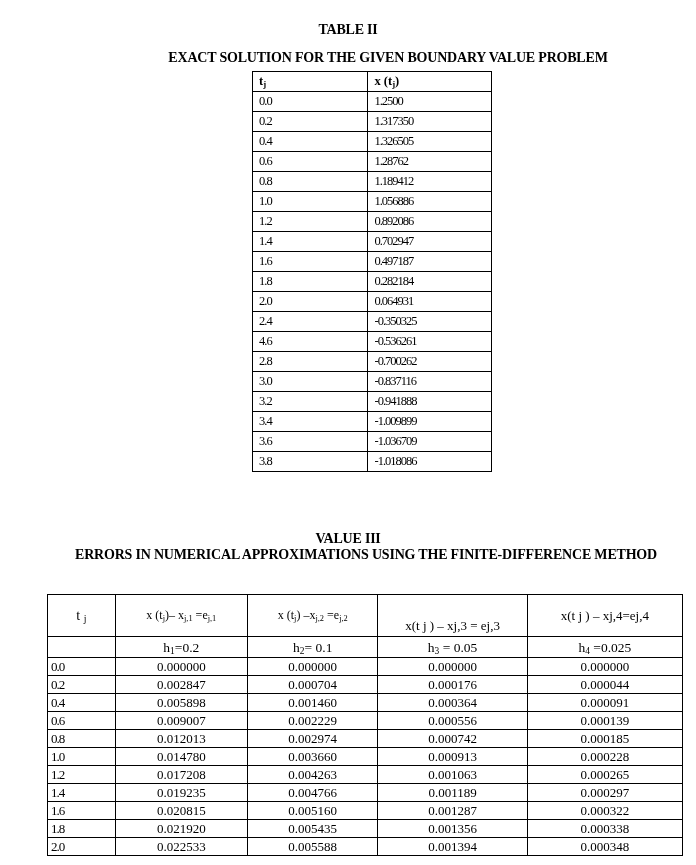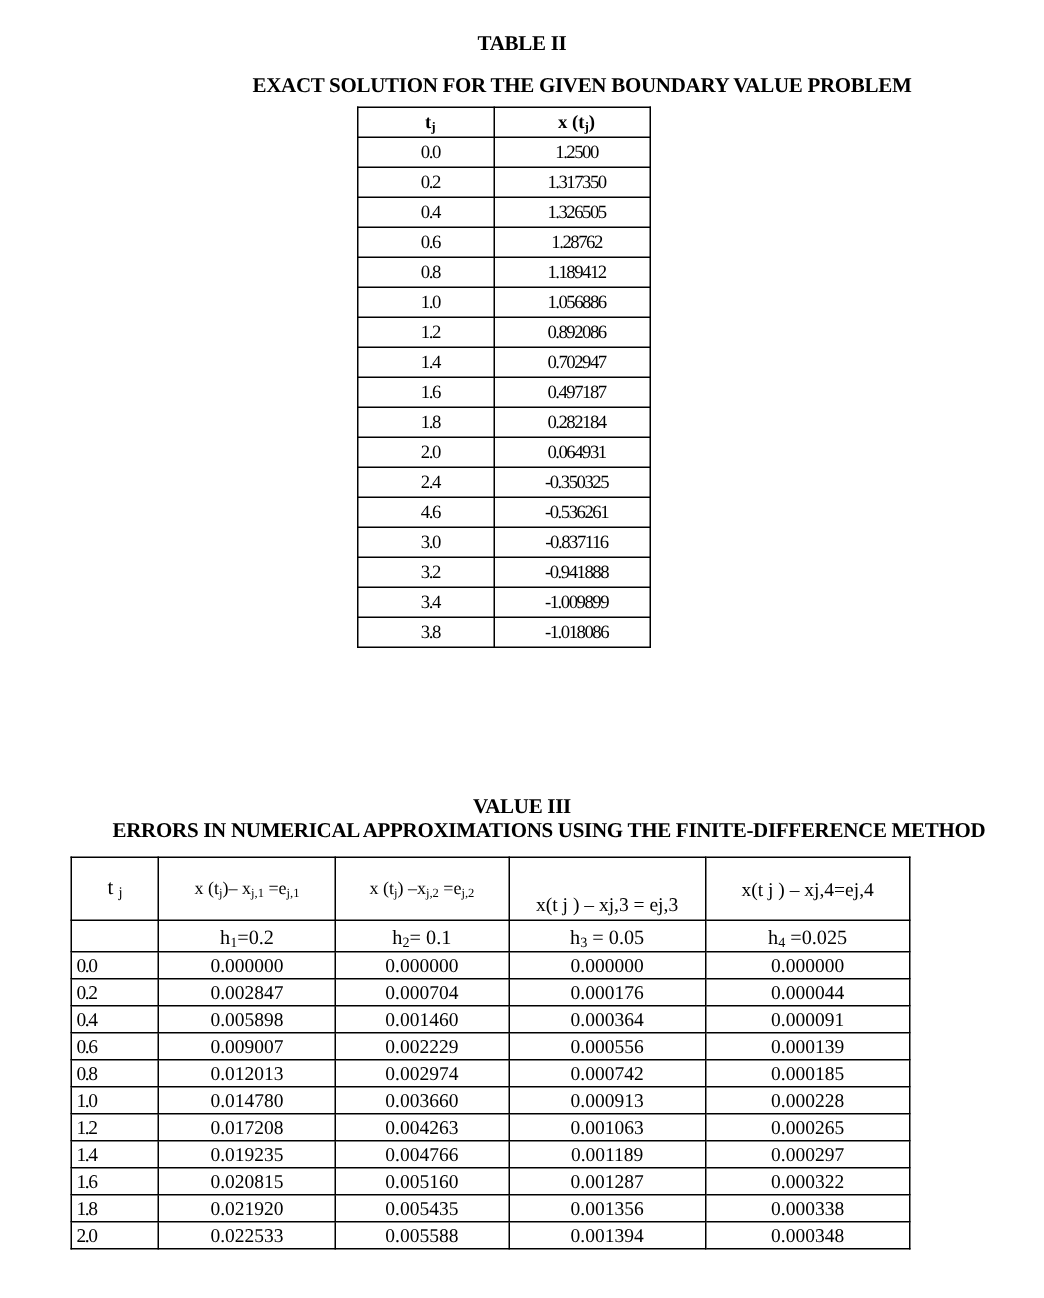--- a/index.html
+++ b/index.html
@@ -8,27 +8,27 @@
   .caption { position: absolute; left: 0; width: 696px; text-align: center;
              font-weight: bold; font-size: 14px; line-height: 16px; letter-spacing: -0.2px; }
   #t2-title { top: 22px; }
   #t2-sub { top: 50px; margin-left: 40px; }
   #t3-title { top: 531px; }
   #t3-sub { top: 547px; left: 18px; width: 696px; }
 
   table { border-collapse: collapse; position: absolute; }
   td, th { border: 1px solid #000; padding: 0; font-weight: normal; }
 
-  #table2 { left: 238px; top: 71px; width: 196px; text-align: center; }
+  #table2 { left: 252px; top: 71px; width: 240px; }
   #table2 td { height: 19px; font-size: 12.5px; padding-left: 6px; letter-spacing: -1px; line-height: 19px; }
   #table2 td.c1 { width: 113px; }
   #table2 td.c2 { width: 120px; }
   #table2 .hdr td { font-weight: bold; letter-spacing: 0; }
 
-  #table3 { left: 47px; top: 571px; width: 560px; }
+  #table3 { left: 47px; top: 594px; width: 636px; }
   #table3 td { text-align: center; font-size: 13px; line-height: 17px; height: 17px; }
   #table3 td.tcol { width: 64px; text-align: left; padding-left: 3px; letter-spacing: -1px; }
   #table3 .hdr td { height: 39px; font-size: 12px; }
   #table3 .hdr td.tcol { text-align: center; padding-left: 0; font-size: 14px; letter-spacing: 0; }
   #table3 .hrow td { height: 20px; font-size: 13.5px; }
   #table3 td.c1 { width: 132px; }
   #table3 td.c2 { width: 130px; }
   #table3 td.c3 { width: 149px; }
   #table3 td.c4 { width: 155px; margin-left: 38px; }
   sub { font-size: 70%; vertical-align: -2px; line-height: 0; }
@@ -91,30 +91,38 @@
       </tr>
       <tr>
         <td class="c1">2.4</td>
         <td class="c2">-0.350325</td>
       </tr>
       <tr>
         <td class="c1">4.6</td>
         <td class="c2">-0.536261</td>
       </tr>
       <tr>
+        <td class="c1">2.8</td>
+        <td class="c2">-0.700262</td>
+      </tr>
+      <tr>
         <td class="c1">3.0</td>
         <td class="c2">-0.837116</td>
       </tr>
       <tr>
         <td class="c1">3.2</td>
         <td class="c2">-0.941888</td>
       </tr>
       <tr>
         <td class="c1">3.4</td>
         <td class="c2">-1.009899</td>
+      </tr>
+      <tr>
+        <td class="c1">3.6</td>
+        <td class="c2">-1.036709</td>
       </tr>
       <tr>
         <td class="c1">3.8</td>
         <td class="c2">-1.018086</td>
       </tr>
     </tbody>
 </table>
 
 <div class="caption" id="t3-title">VALUE III</div>
 <div class="caption" id="t3-sub">ERRORS IN NUMERICAL APPROXIMATIONS USING THE FINITE-DIFFERENCE METHOD</div>

